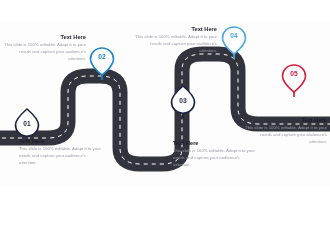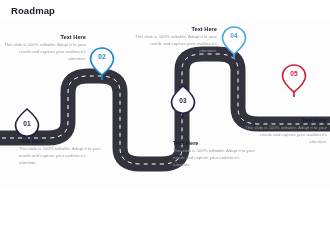--- a/index.html
+++ b/index.html
@@ -74,23 +74,20 @@
     font-size:4.3px; color:#9b9ba5; line-height:1.62;
   }
   .tblock.ralign { text-align:right; }
   .tblock.lalign { text-align:left; }
 </style>
 </head>
 <body>
 
 <div id="slide">
 
-  <div id="header">
-    <div id="page-title">Roadmap</div>
-  </div>
   <div id="header-rule"></div>
 
   <div id="canvas">
 
     <svg id="road-layer" viewBox="0 0 330 164">
       <defs>
         <path id="rpath" d="M -14 116
              L 48 116
              C 62 116 68 110 68 100
              L 68 70

